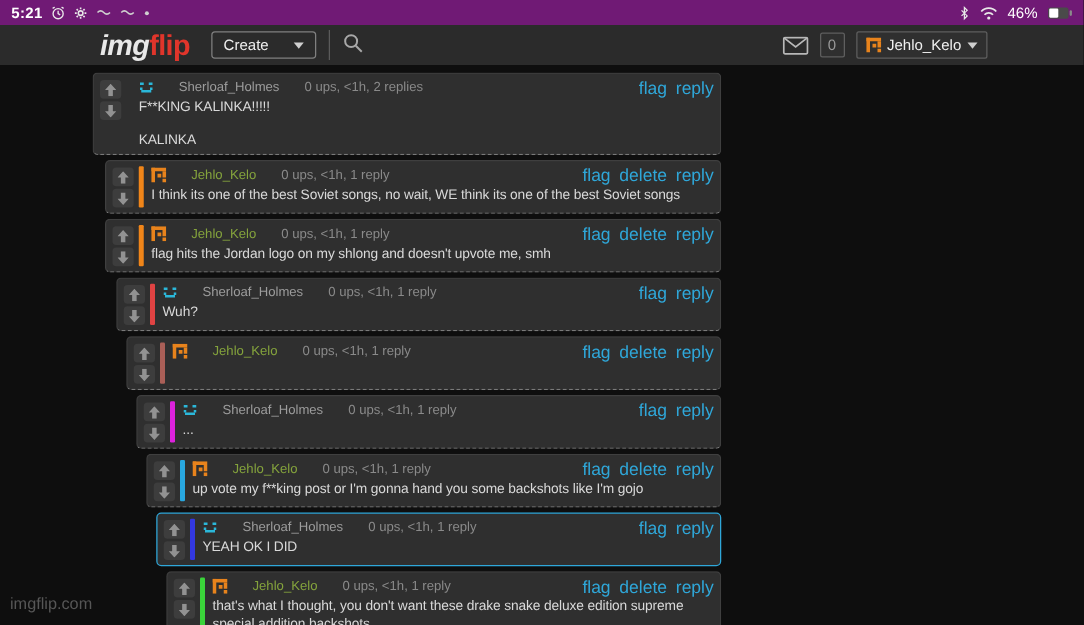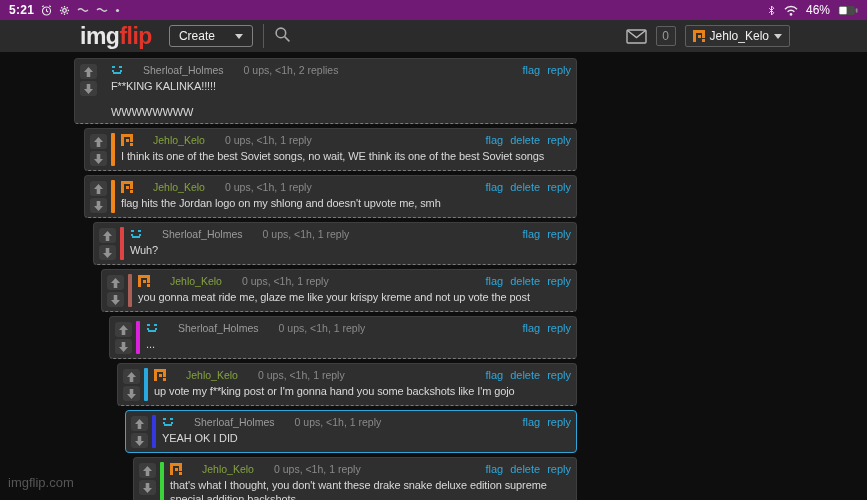--- a/index.html
+++ b/index.html
@@ -12,21 +12,21 @@
   .statusbar .left  { display:flex; align-items:center; gap:7px; }
   .statusbar .right { margin-left:auto; display:flex; align-items:center; gap:8px; }
   .statusbar svg { display:block; }
   .sb-time { font-weight:bold; letter-spacing:.3px; }
   .sb-dim { color:#ddd; }
 
   
   .appbar { position:absolute; left:0; top:20px; width:867px; height:32px; background:#2b2b2b;
             display:flex; align-items:center; padding:0 77px 0 80px; }
   .logo { font-size:23px; font-weight:bold; letter-spacing:-0.5px; line-height:1; cursor:pointer; }
-  .logo .l1 { color:#e8e8e8; }
+  .logo .l1 { color:#e8e8e8;font-style:italic; }
   .logo .l2 { color:#e0352b; }
   .create-btn { margin-left:17px; height:22px; padding:0 9px; background:transparent;
                 border:1px solid #808080; border-radius:3px; color:#f0f0f0; font-size:12px;
                 display:flex; align-items:center; gap:20px; cursor:pointer; }
   .caret { width:0; height:0; border-left:4px solid transparent; border-right:4px solid transparent;
            border-top:5px solid #cfcfcf; display:inline-block; }
   .hdr-divider { width:1px; height:24px; background:#5a5a5a; margin-left:10px; }
   .search-btn { margin-left:10px; background:none; border:none; cursor:pointer; }
   .appbar .right { margin-left:auto; display:flex; align-items:center; gap:9px; }
   .mail-btn { background:none; border:none; cursor:pointer; display:flex; }
@@ -50,21 +50,21 @@
   .vote svg { width:9px; height:10px; fill:#929292; }
   .depth-bar { width:4px; border-radius:1px; margin:0 6px 0 3px; align-self:stretch; }
   .no-bar { width:4px; margin:0 6px 0 3px; }
   .c-content { flex:1; min-width:0; }
   .c-head { display:flex; align-items:center; gap:20px; height:13px; }
   .avatar { width:12px; height:12px; display:inline-block; cursor:pointer; flex:none; }
   .avatar svg { width:12px; height:12px; display:block; }
   .uname { font-size:10.5px; color:#9c9c9c; cursor:pointer; white-space:nowrap; }
   .meta { font-size:10.5px; color:#8a8a8a; white-space:nowrap; }
   .c-links { margin-left:auto; display:flex; gap:7px; }
-  .c-links a { font-size:11px; color:#2fa7d9; text-decoration:none; cursor:pointer; white-space:nowrap; }
+  .c-links a { font-size:14px; color:#2fa7d9; text-decoration:none; cursor:pointer; white-space:nowrap; }
   .c-body { color:#d9d9d9; font-size:11px; letter-spacing:-0.1px; line-height:14px; margin-top:3px; }
   .c-body2 { margin-top:12px; }
 
   .watermark { position:absolute; left:8px; top:475px; color:#565656; font-size:13px; }
 </style>
 </head>
 <body>
 
 <svg width="0" height="0" style="position:absolute">
   <defs>
@@ -204,21 +204,21 @@
             </svg>
           </span>
         <span class="uname" style="color: rgb(156, 156, 156);">Sherloaf_Holmes</span>
         <span class="meta">0 ups, &lt;1h, 2 replies</span>
         <span class="c-links">
           <a>flag</a>
           <a>reply</a>
         </span>
       </div>
       <div class="c-body">F**KING KALINKA!!!!!</div>
-      <div class="c-body c-body2">WWWWWWWW</div>
+      <div class="c-body c-body2">KALINKA</div>
     </div>
   </div>
 
   <div class="comment" style="margin-left:10px">
     <div class="vote-col">
       <button class="vote">
           <svg viewBox="0 0 9 10">
             <use href="#sym-arrow-up"></use>
           </svg>
         </button>
@@ -335,21 +335,20 @@
             </svg>
           </span>
         <span class="uname" style="color: rgb(132, 163, 60);">Jehlo_Kelo</span>
         <span class="meta">0 ups, &lt;1h, 1 reply</span>
         <span class="c-links">
           <a>flag</a>
           <a>delete</a>
           <a>reply</a>
         </span>
       </div>
-      <div class="c-body">you gonna meat ride me, glaze me like your krispy kreme and not up vote the post</div>
     </div>
   </div>
 
   <div class="comment" style="margin-left:35px">
     <div class="vote-col">
       <button class="vote">
           <svg viewBox="0 0 9 10">
             <use href="#sym-arrow-up"></use>
           </svg>
         </button>

